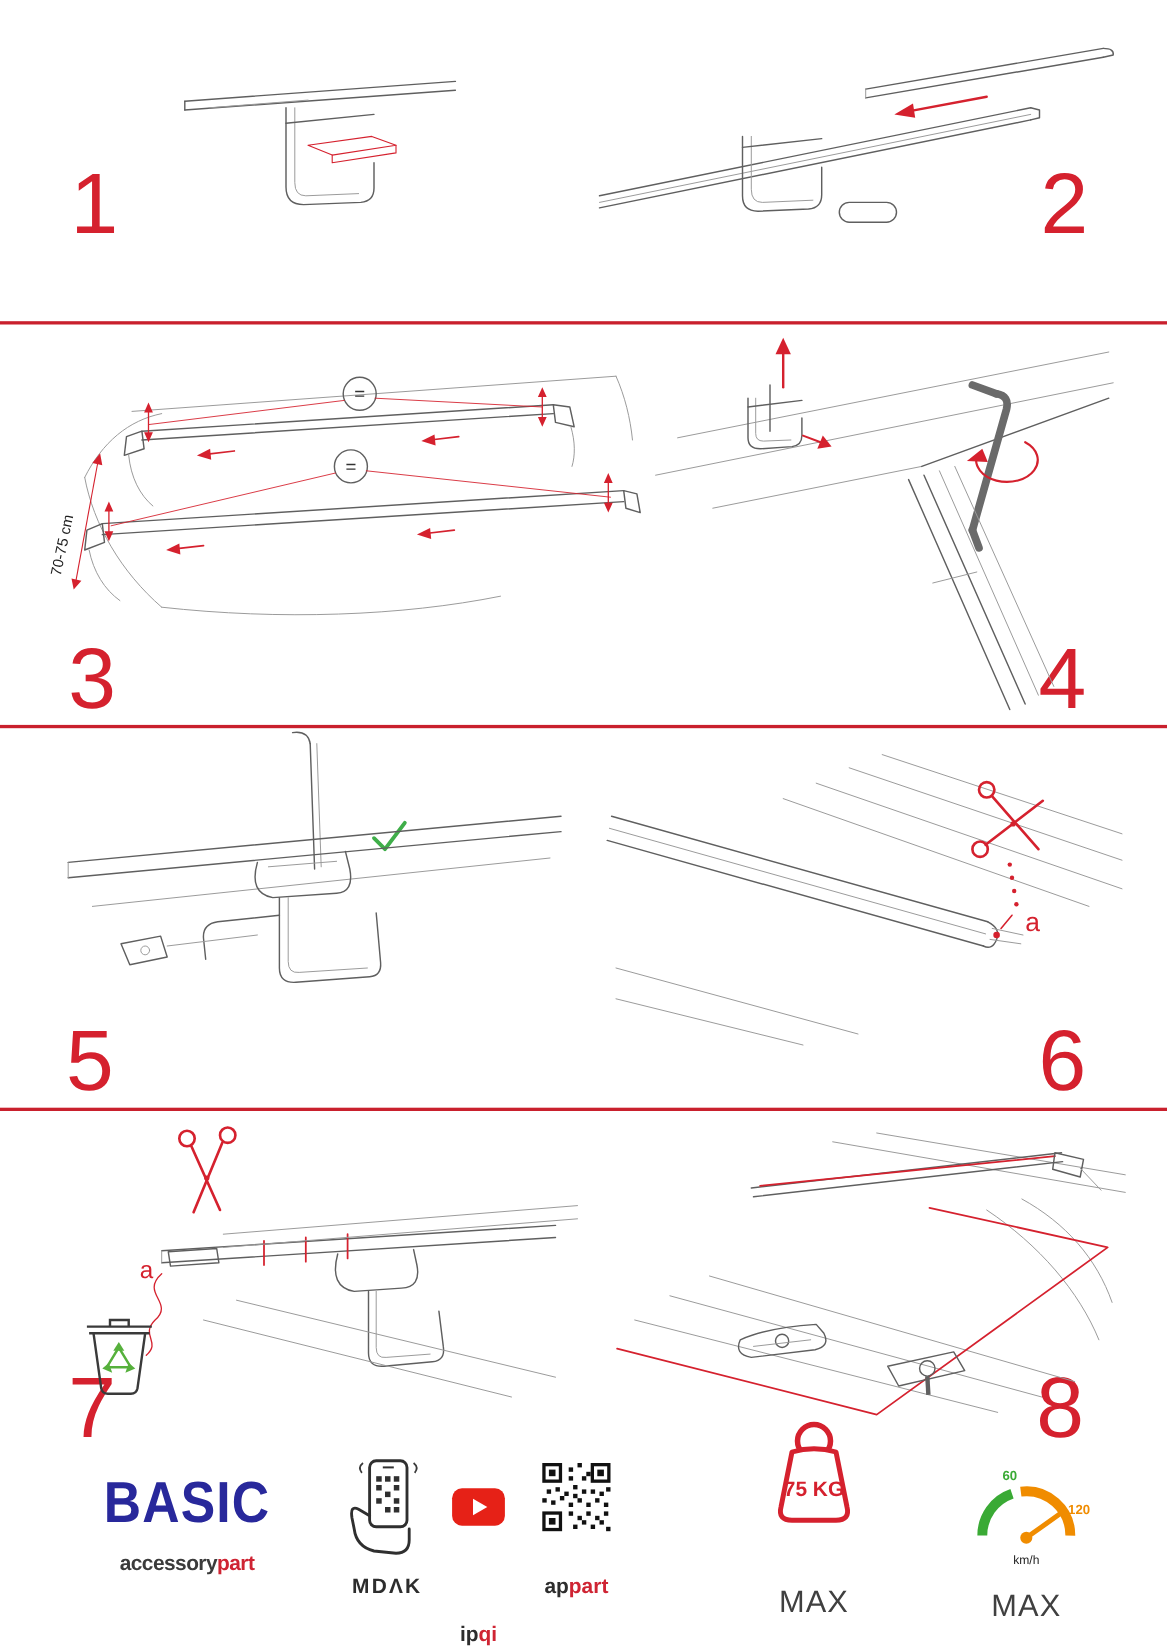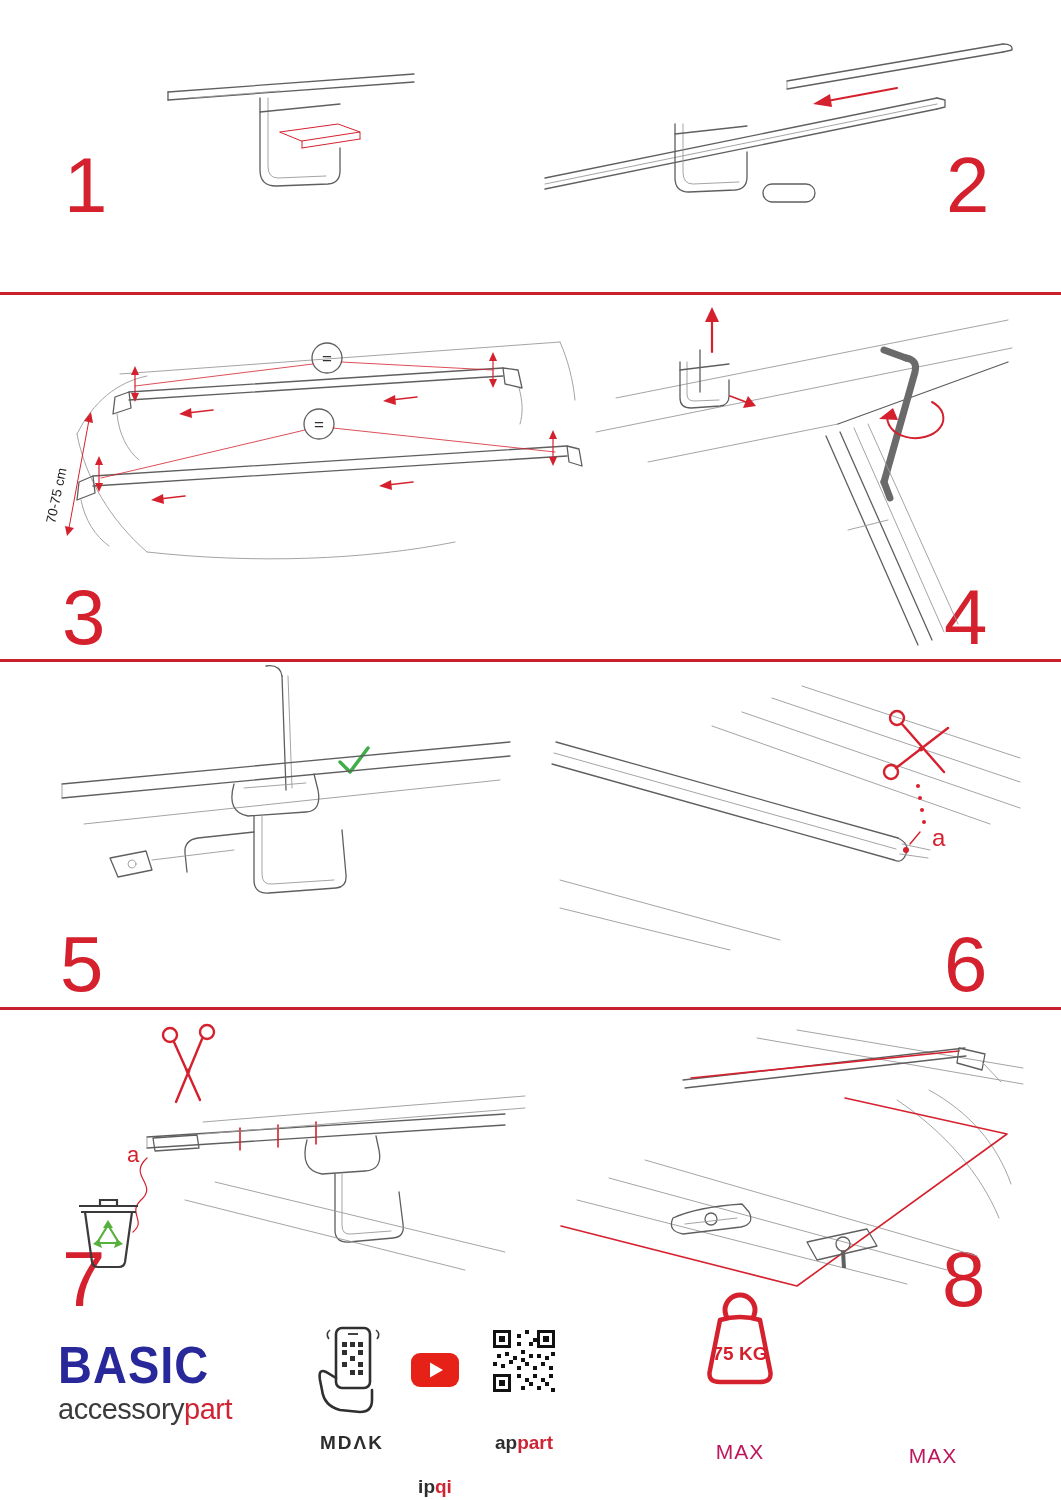--- a/index.html
+++ b/index.html
@@ -8,27 +8,27 @@
   .step-number{position:absolute;font-size:78px;line-height:1;color:#d5212e;}
   .divider{position:absolute;left:0;width:1061px;height:3px;background:#c9202d;}
   .art{position:absolute;}
   svg{display:block;overflow:visible;}
   svg text{font-family:"Liberation Sans",sans-serif;}
   .sk{stroke:#5f5f5f;stroke-width:1.3;fill:none;stroke-linecap:round;stroke-linejoin:round;}
   .sk2{stroke:#9a9a9a;stroke-width:0.9;fill:none;stroke-linecap:round;stroke-linejoin:round;}
   .rd{stroke:#d5212e;fill:none;stroke-linecap:round;stroke-linejoin:round;}
   .rdf{fill:#d5212e;stroke:none;}
   
-  .brand{position:absolute;left:58px;top:1334px;width:224px;text-align:left;}
+  .brand{position:absolute;left:58px;top:1334px;width:224px;text-align:center;}
   .brand-title{display:inline-block;font-size:47px;font-weight:600;letter-spacing:1px;
                color:#28289b;transform:scaleY(1.12);transform-origin:center top;}
-  .brand-sub{margin-top:4px;font-size:29px;font-weight:400;color:#3b3b3b;letter-spacing:-0.5px;}
+  .brand-sub{margin-top:22px;font-size:19px;font-weight:700;color:#3b3b3b;letter-spacing:-0.5px;}
   .lbl-red{color:#cf2433;}
   .app-label{position:absolute;font-size:19px;font-weight:600;color:#2d2d2d;text-align:center;}
-  .max-label{position:absolute;font-size:21px;font-weight:500;color:#be185d;text-align:center;letter-spacing:1px;}
+  .max-label{position:absolute;font-size:28px;font-weight:500;color:#404040;text-align:center;letter-spacing:1px;}
 </style>
 </head>
 <body>
 
 <div class="page">
 
   <div class="step-number" style="left:64px;top:146px;">1</div>
   <div class="step-number" style="left:946px;top:146px;">2</div>
 
   <div class="art" style="left:160px;top:52px;">
@@ -382,15 +382,26 @@
 
   <div class="art" style="left:686px;top:1286px;">
     <svg width="108" height="112" viewBox="0 0 108 112">
       <circle cx="54" cy="24" r="15" stroke="#d5212e" stroke-width="5" fill="none"></circle>
       <path d="M34,34 Q54,28 74,34 L84,84 Q87,96 74,96 L34,96 Q21,96 24,84 Z" stroke="#d5212e" stroke-width="4.5" fill="#ffffff" stroke-linejoin="round"></path>
       <text x="54" y="74" text-anchor="middle" font-size="19" font-weight="bold" fill="#d5212e">75 KG</text>
     </svg>
   </div>
   <div class="max-label" style="left:686px;top:1440px;width:108px;">MAX</div>
 
+  <div class="art" style="left:874px;top:1330px;">
+    <svg width="118" height="104" viewBox="0 0 118 104">
+      <path d="M19,66 A40,40 0 0 1 46,28" stroke="#3aaa35" stroke-width="9" fill="none"></path>
+      <path d="M54,26 A40,40 0 0 1 99,66" stroke="#f08c00" stroke-width="9" fill="none"></path>
+      <text x="44" y="15" text-anchor="middle" font-size="12" font-weight="bold" fill="#3aaa35">60</text>
+      <text x="117" y="46" text-anchor="end" font-size="12" font-weight="bold" fill="#f08c00">120</text>
+      <path d="M59,68 L90,46" stroke="#f08c00" stroke-width="4.5" stroke-linecap="round"></path>
+      <circle cx="59" cy="68" r="5.5" fill="#f08c00"></circle>
+      <text x="59" y="92" text-anchor="middle" font-size="11" fill="#1d1d1d">km/h</text>
+    </svg>
+  </div>
   <div class="max-label" style="left:874px;top:1444px;width:118px;">MAX</div>
 
 </div>
 
 </body></html>

